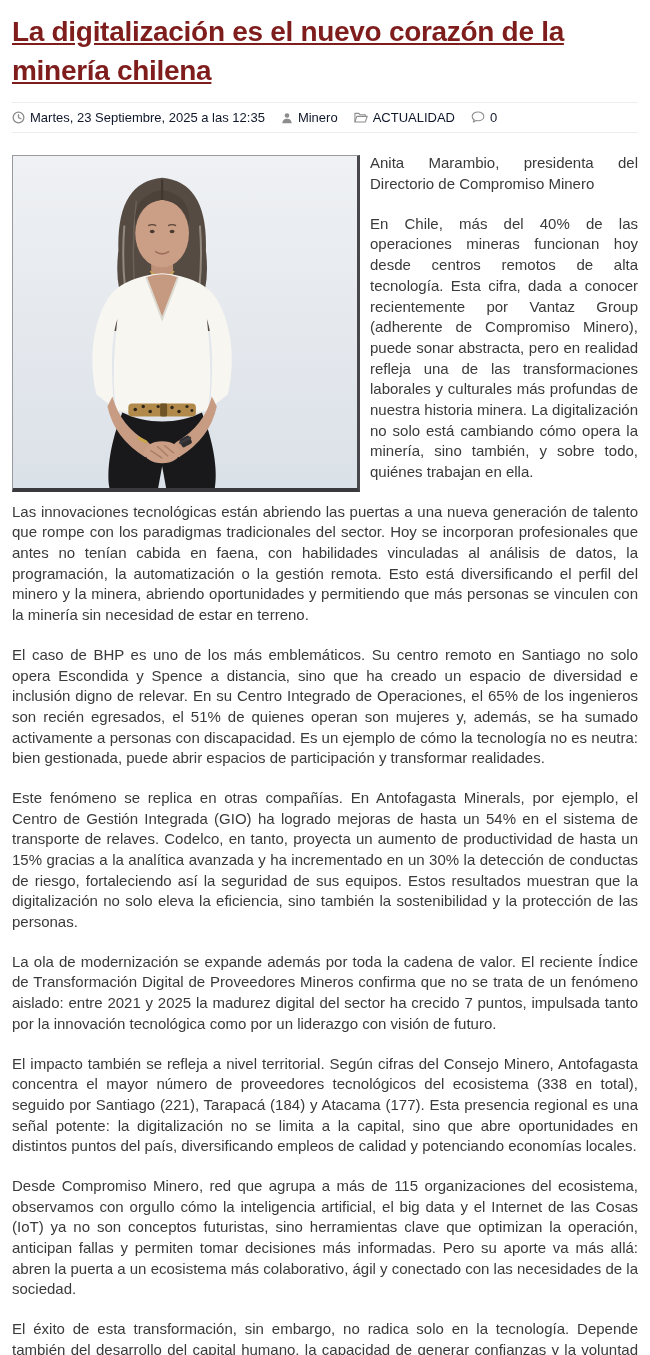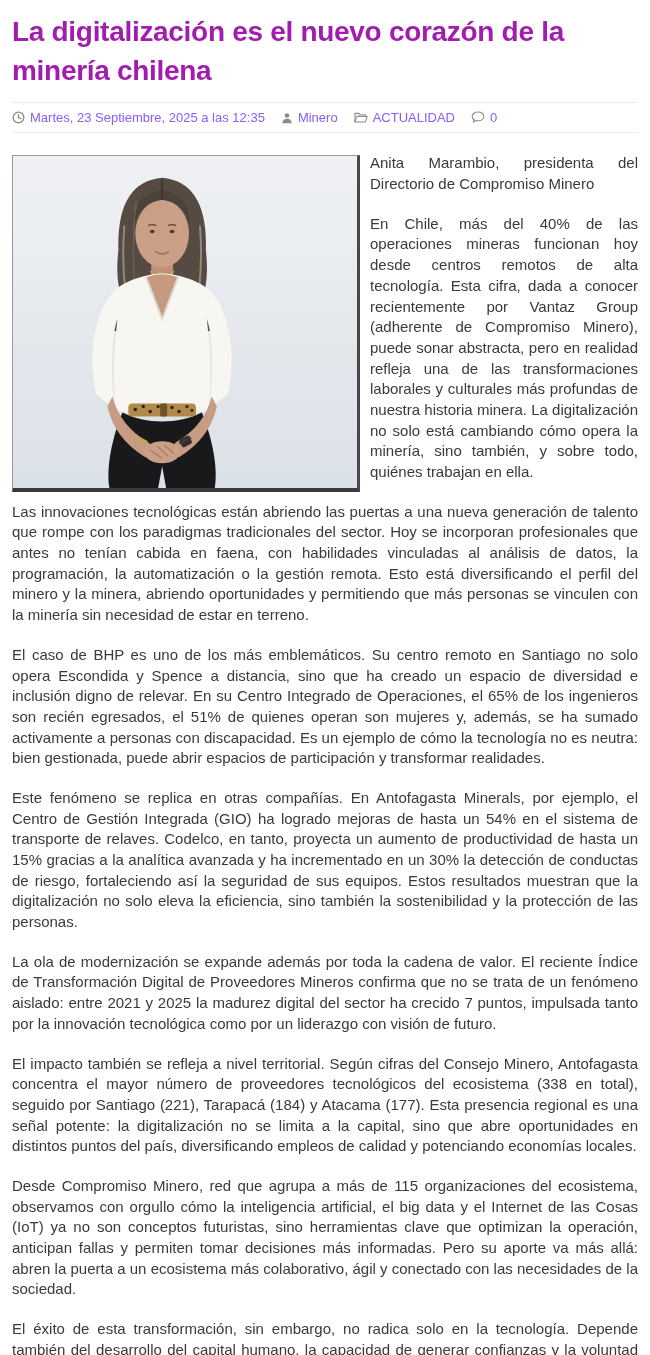--- a/index.html
+++ b/index.html
@@ -5,27 +5,27 @@
   html,body{margin:0;padding:0;background:#ffffff;}
   body{
     width:650px;height:1355px;overflow:hidden;
     font-family:"Liberation Sans","DejaVu Sans",sans-serif;
     color:#3b3b3b;
   }
   .page{padding:6px 12px 0 12px;}
   h1.title{
     margin:6px 0 12px 0;
     font-size:28px;line-height:1.4;font-weight:700;
-    color:#a21caf;letter-spacing:-0.3px;
+    color:#7f1d1d;letter-spacing:-0.3px;text-decoration:underline;
   }
   .meta{
     display:flex;align-items:center;gap:16px;
     border-top:1px solid #ededed;border-bottom:1px solid #ededed;
     padding:7px 0;margin-bottom:20px;
-    font-size:13px;color:#8b5cf6;text-align:right;
+    font-size:13px;color:#0f172a;text-align:right;
   }
   .meta-item{display:inline-flex;align-items:center;gap:5px;white-space:nowrap;}
   .meta-item svg{display:block;}
   .article{font-size:15px;line-height:1.38;text-align:justify;color:#3a3a3a;}
   .article p{margin:0 0 19px 0;}
   figure.photo{
     float:left;
     width:344px;height:332px;
     margin:2px 10px 4px 0;padding:0;
     border:1px solid #979ba0;

